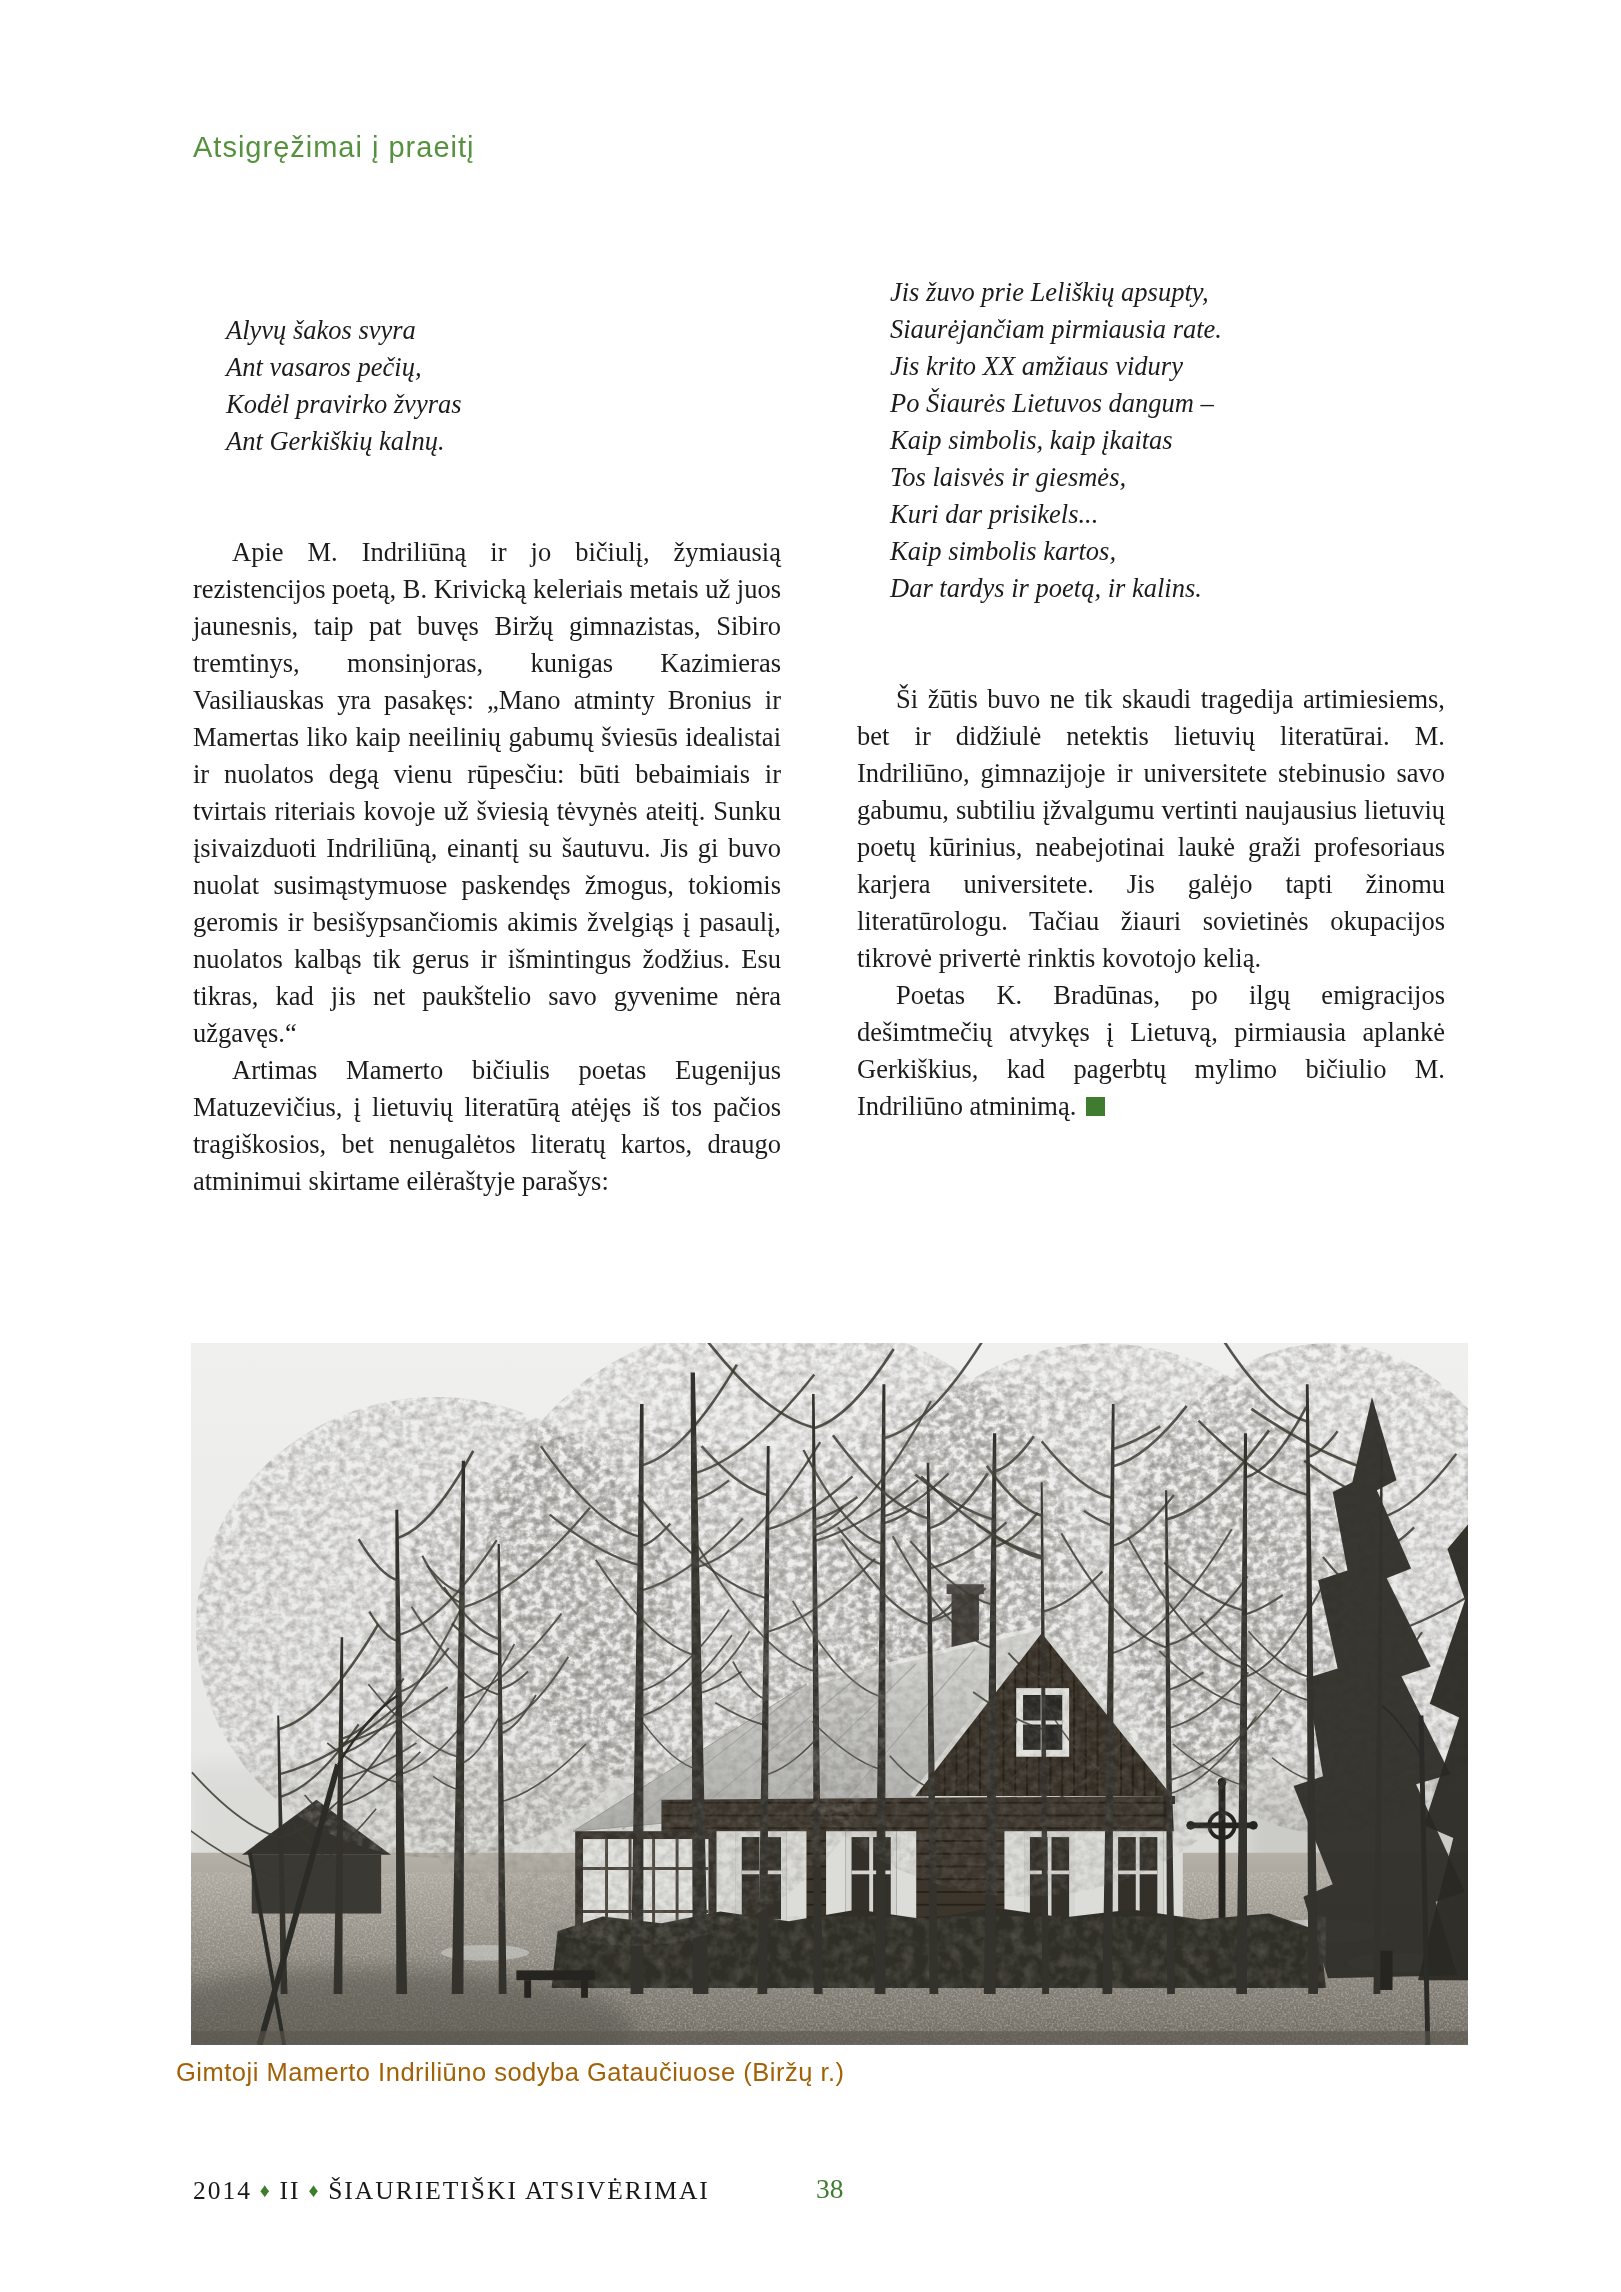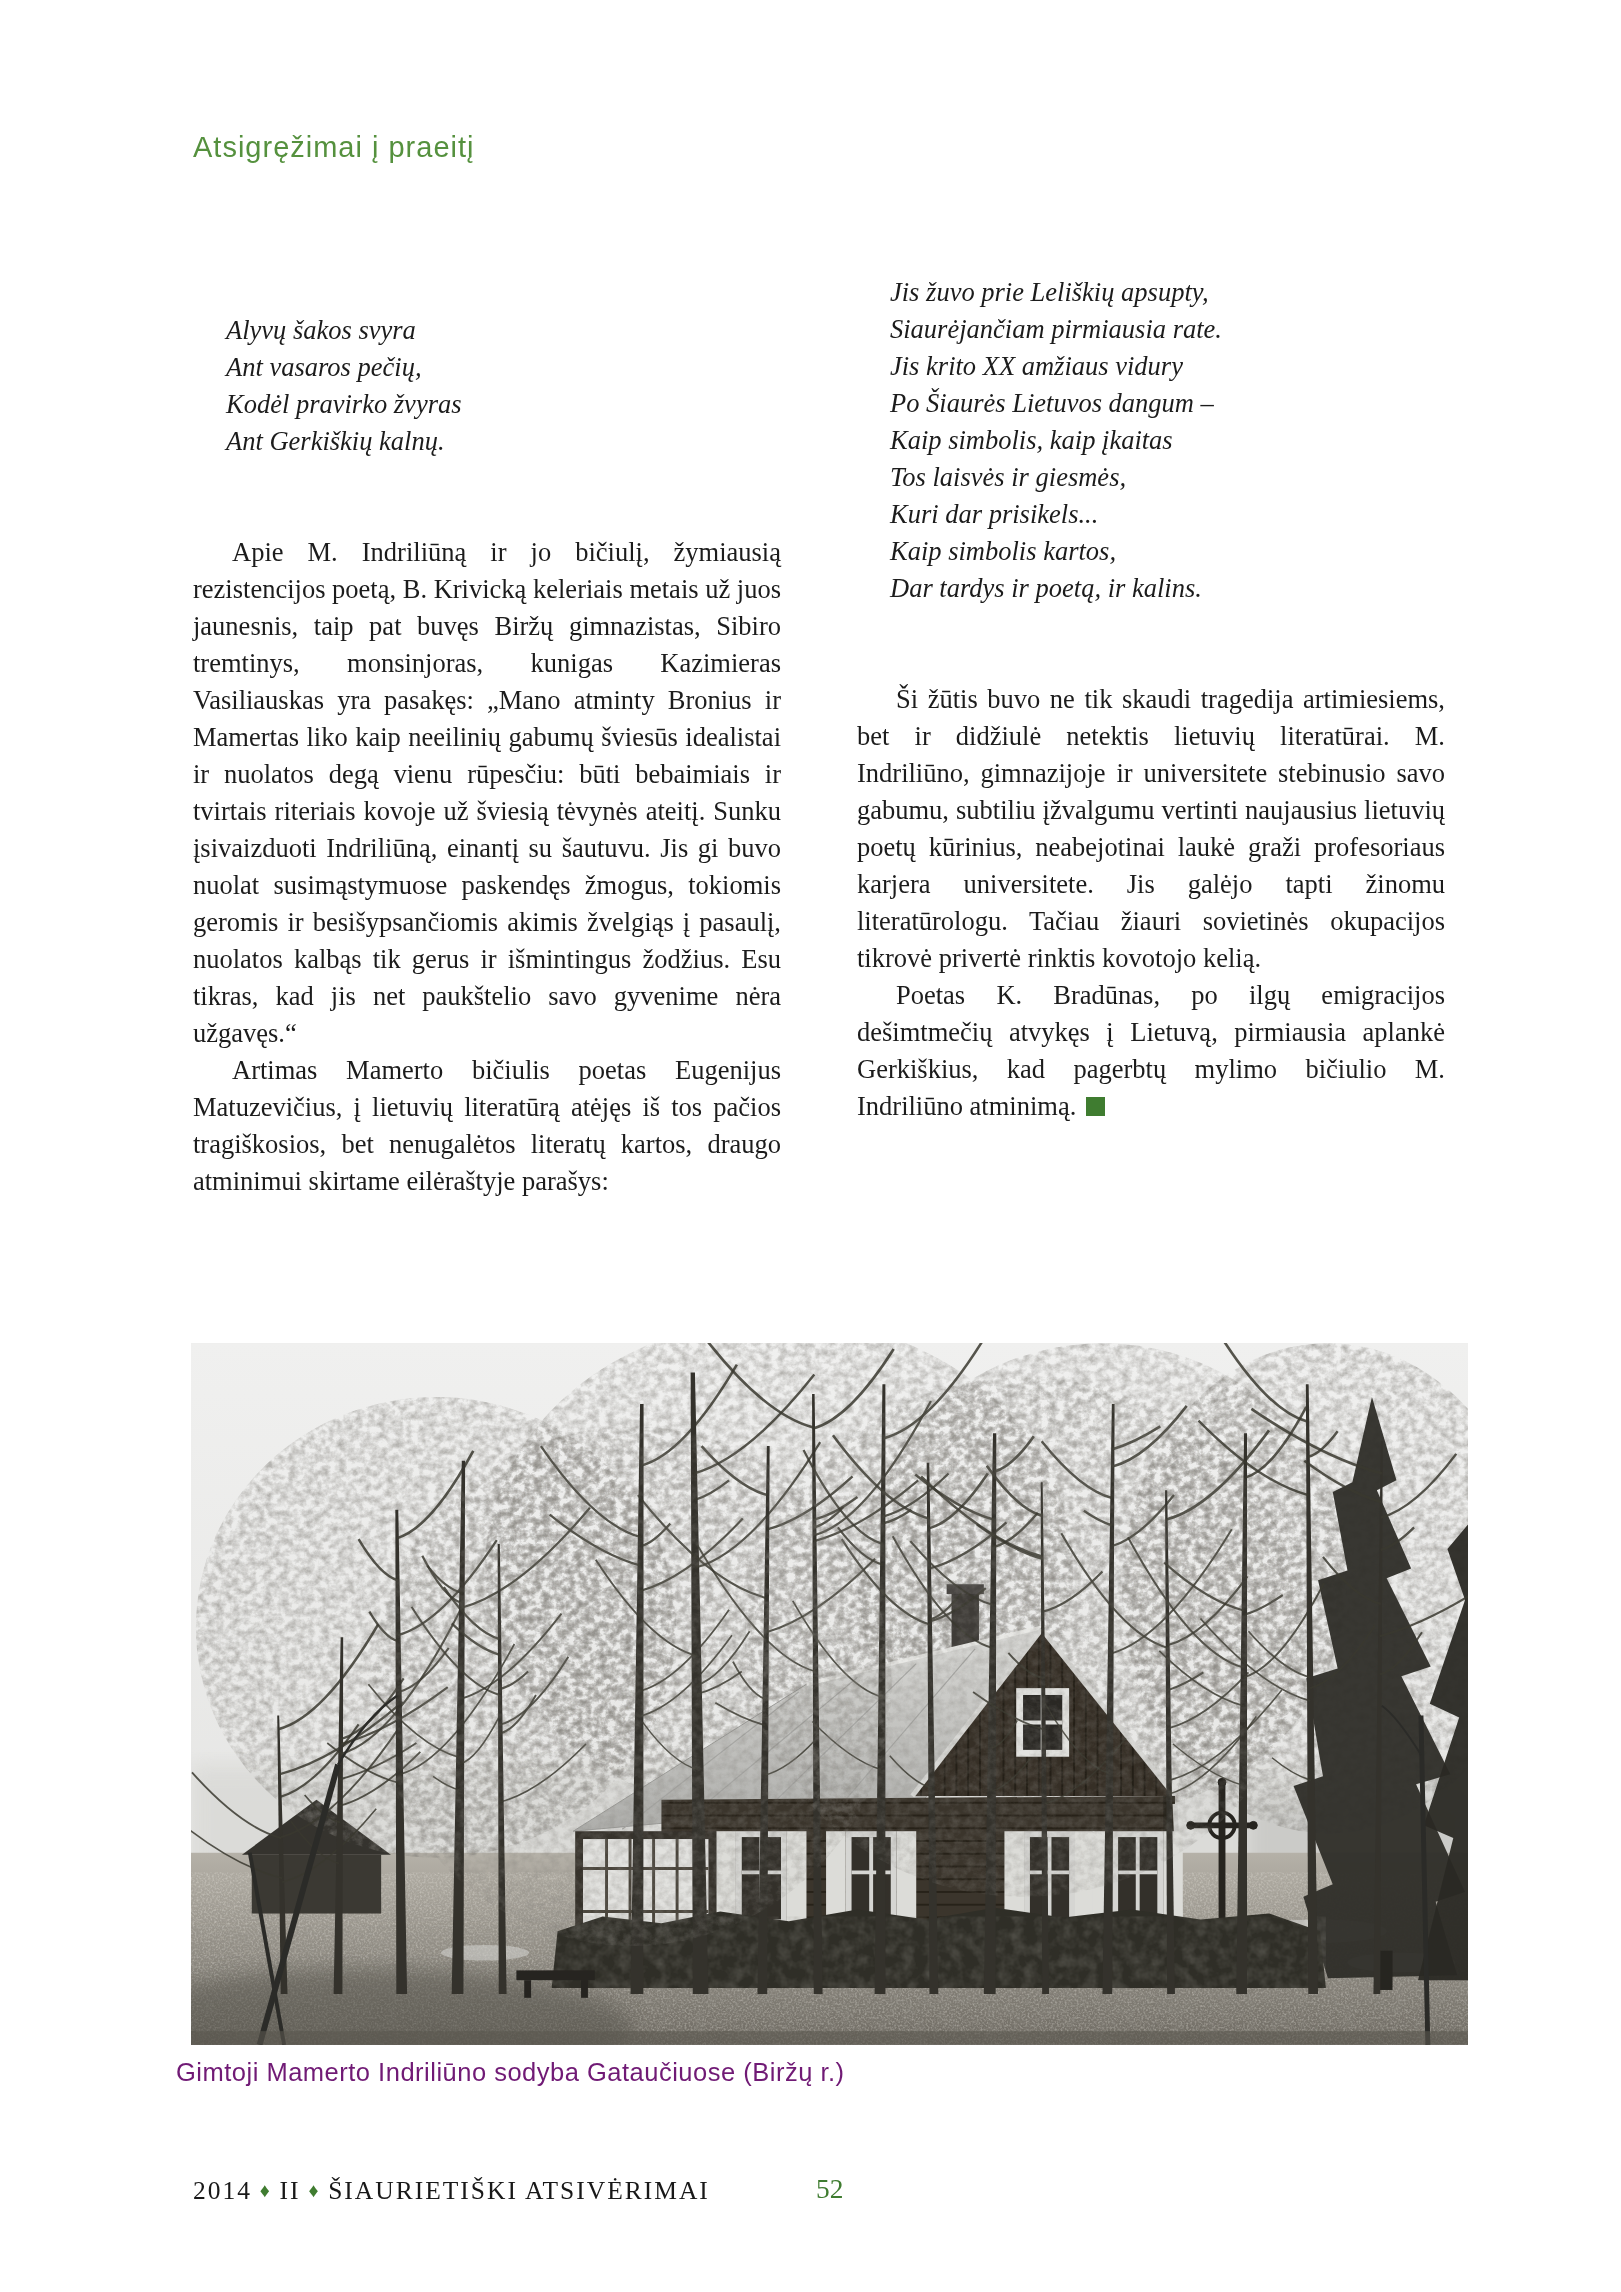--- a/index.html
+++ b/index.html
@@ -36,21 +36,21 @@
 
   .photo-wrap{
     position:absolute;left:191px;top:1343px;width:1277px;height:702px;
     background:#e9e9e8;overflow:hidden;
   }
   .photo-wrap svg{display:block;}
 
   .caption{
     position:absolute;left:176px;top:2058px;
     font-family:"Liberation Sans",sans-serif;
-    font-size:25.5px;letter-spacing:0.5px;color:#701a75;
+    font-size:25.5px;letter-spacing:0.5px;color:#a16207;
   }
 
   .footer{
     position:absolute;left:193px;top:2176px;
     font-size:25.5px;letter-spacing:2px;color:#181818;white-space:nowrap;
   }
   .footer .diamond{color:var(--green-dark,#3f7c30);font-size:19.6px;padding:0 7.8px;vertical-align:2px;}
   .page-number{
     position:absolute;left:816px;top:2174px;
     font-size:27.4px;color:var(--green-dark,#3f7c30);
@@ -426,16 +426,16 @@
       </g>
       <rect x="0" y="702" width="1303" height="14" fill="#5a574f" opacity="0.6"></rect>
     </svg>
   </div>
 
   <div class="caption">Gimtoji Mamerto Indriliūno sodyba Gataučiuose (Biržų r.)</div>
 
   <div class="footer">
     <span>2014</span><span class="diamond">♦</span><span>II</span><span class="diamond">♦</span><span>ŠIAURIETIŠKI ATSIVĖRIMAI</span>
   </div>
-  <div class="page-number">52</div>
+  <div class="page-number">38</div>
 
 </div>
 
 
 </body></html>

